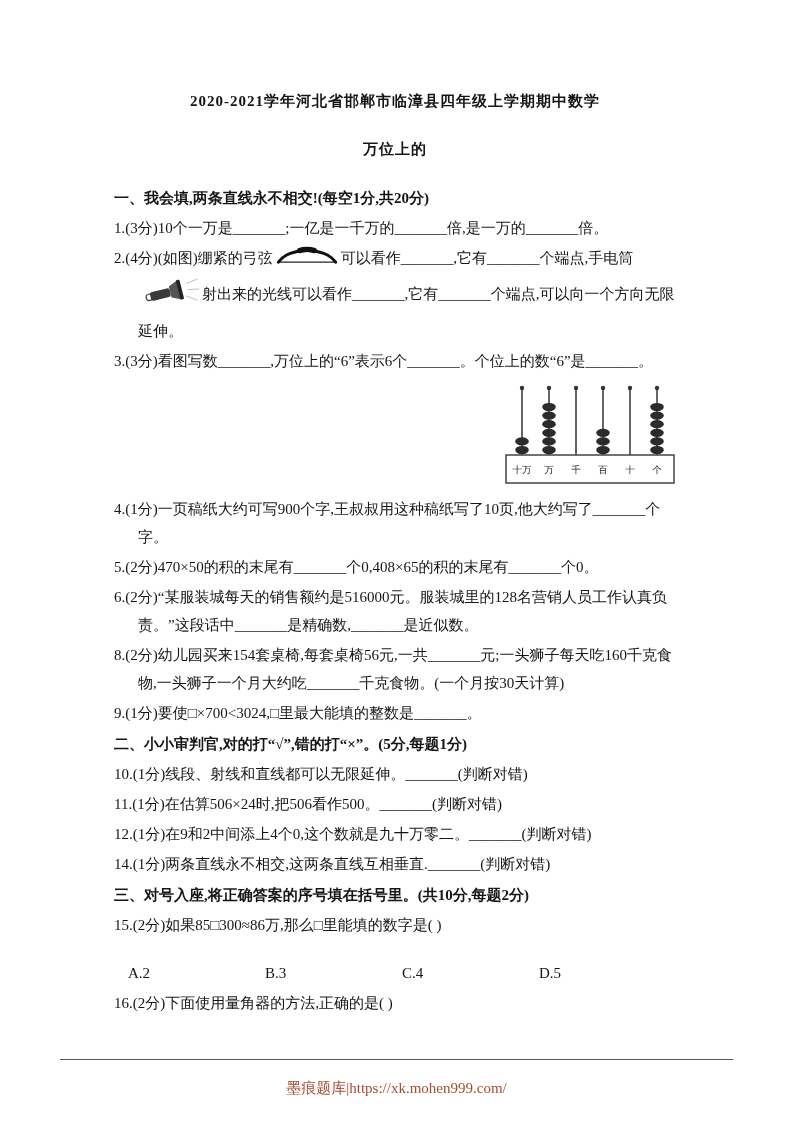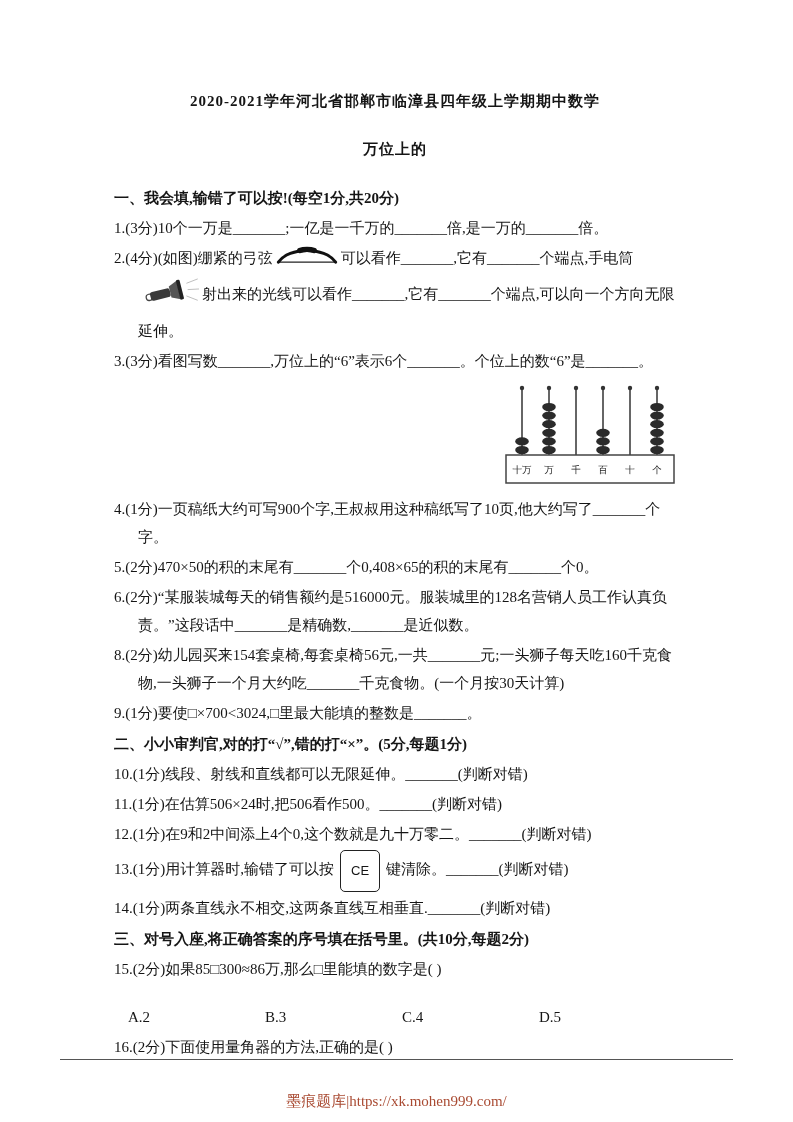--- a/index.html
+++ b/index.html
@@ -19,38 +19,38 @@
     display:inline-block; vertical-align:middle; margin:0 6px; text-indent:0;
     border:1.5px solid #222; border-radius:5px; padding:6px 10px;
     font-size:13px; font-family:"Liberation Sans","DejaVu Sans",sans-serif; background:#fff;
   }
   .fig-abacus { margin:8px 0 6px 38px;text-align:right; }
   .fig-abacus svg text { font-size:9.5px; fill:#222; font-family:"Liberation Serif","DejaVu Serif",serif; }
   .opts { display:flex; line-height:28px; margin-top:20px; padding-left:14px; }
   .opts span { width:25%; }
   .footer-rule { position:absolute; left:60px; right:60px; bottom:62px; border-top:1px solid #555; }
   .footer {
-    position:absolute; left:0; right:0; bottom:11px; text-align:center;
+    position:absolute; left:0; right:0; bottom:24px; text-align:center;
     font-size:15px; color:#a94a32;
   }
   .footer a { color:#a94a32; text-decoration:none; }
 </style>
 </head>
 <body>
 
 <div class="page">
   <div class="content">
 
     <div class="title">2020-2021学年河北省邯郸市临漳县四年级上学期期中数学</div>
     <div class="title-gap"></div>
     <div class="title">万位上的</div>
 
     <div class="body">
 
-      <p class="sec">一、我会填,输错了可以按!(每空1分,共20分)</p>
+      <p class="sec">一、我会填,两条直线永不相交!(每空1分,共20分)</p>
 
       <p class="q">1.(3分)10个一万是_______;一亿是一千万的_______倍,是一万的_______倍。</p>
 
       <p class="q"><span>2.(4分)(如图)绷紧的弓弦</span><span class="inline-fig"><svg width="62" height="22" viewBox="0 0 104 36" aria-hidden="true">
               <line x1="4" y1="30" x2="100" y2="30" stroke="#222" stroke-width="2"></line>
               <path d="M4 30 C 22 4, 82 4, 100 30" fill="none" stroke="#111" stroke-width="5" stroke-linecap="round"></path>
               <path d="M40 10.5 C 46 8, 58 8, 64 10.5" fill="none" stroke="#111" stroke-width="9" stroke-linecap="round"></path>
             </svg></span><span>可以看作_______,它有_______个端点,手电筒</span><span class="inline-fig"><svg width="58" height="33" viewBox="0 0 92 52" aria-hidden="true">
               <g transform="rotate(-14 46 26)">
                 <circle cx="12" cy="27" r="5" fill="none" stroke="#444" stroke-width="2"></circle>
@@ -121,21 +121,20 @@
       <p class="q">6.(2分)“某服装城每天的销售额约是516000元。服装城里的128名营销人员工作认真负责。”这段话中_______是精确数,_______是近似数。</p>
       <p class="q">8.(2分)幼儿园买来154套桌椅,每套桌椅56元,一共_______元;一头狮子每天吃160千克食物,一头狮子一个月大约吃_______千克食物。(一个月按30天计算)</p>
       <p class="q">9.(1分)要使□×700&lt;3024,□里最大能填的整数是_______。</p>
 
       <p class="sec">二、小小审判官,对的打“√”,错的打“×”。(5分,每题1分)</p>
 
       <p class="q">10.(1分)线段、射线和直线都可以无限延伸。_______(判断对错)</p>
       <p class="q">11.(1分)在估算506×24时,把506看作500。_______(判断对错)</p>
       <p class="q">12.(1分)在9和2中间添上4个0,这个数就是九十万零二。_______(判断对错)</p>
 
-      <p class="q"><span>13.(1分)用计算器时,输错了可以按</span><span class="key">CE</span><span>键清除。_______(判断对错)</span></p>
 
       <p class="q">14.(1分)两条直线永不相交,这两条直线互相垂直._______(判断对错)</p>
 
       <p class="sec">三、对号入座,将正确答案的序号填在括号里。(共10分,每题2分)</p>
 
       <p class="q">15.(2分)如果85□300≈86万,那么□里能填的数字是(  )</p>
 
       <div class="opts">
         <span>A.2</span>
         <span>B.3</span>

